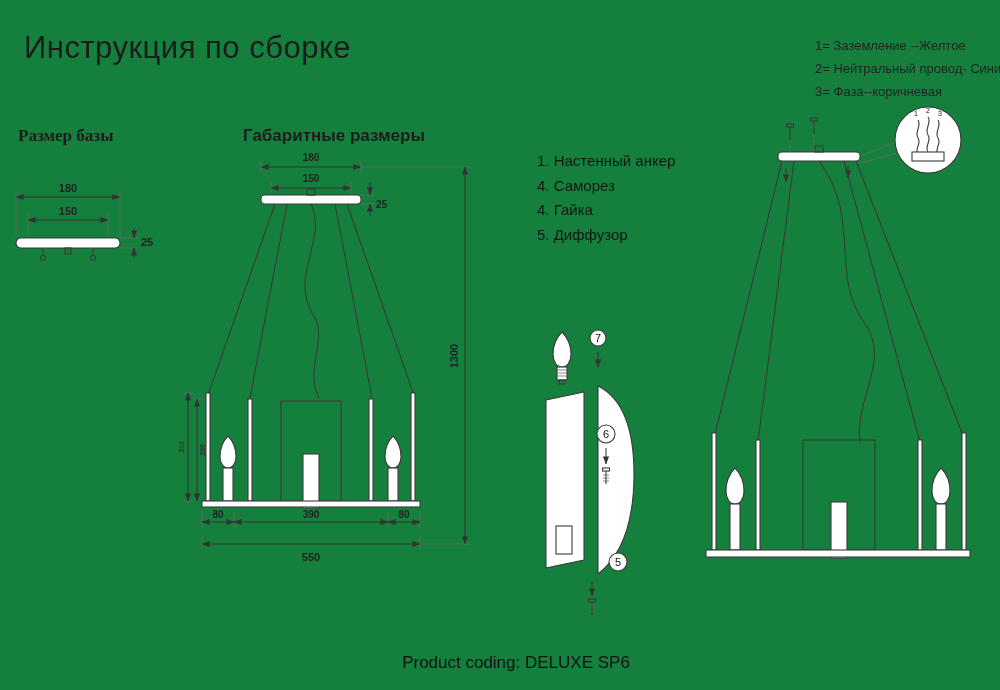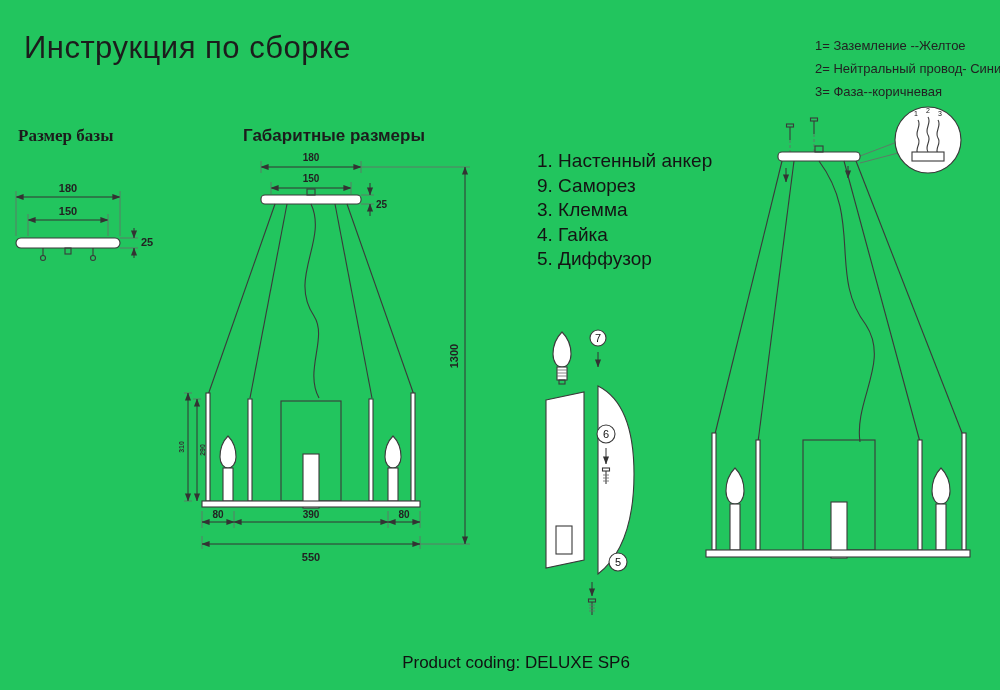--- a/index.html
+++ b/index.html
@@ -1,24 +1,24 @@
 <!DOCTYPE html>
 <html><head>
 <meta charset="utf-8">
 <title>Инструкция по сборке</title>
 <style>
   * { margin:0; padding:0; box-sizing:border-box; }
   html,body { background:#fff; font-family:"Liberation Sans", sans-serif; color:#1a1a1a; }
-  .page { position:relative; width:1000px; height:690px; background:#22c55e; overflow:hidden; }
+  .page { position:relative; width:1000px; height:690px; background:#15803d; overflow:hidden; }
   .title { position:absolute; left:24px; top:30px; font-size:31px; font-weight:400; color:#1c1c1c; letter-spacing:0.5px; }
   .legend { position:absolute; left:815px; top:34px; font-size:13px; line-height:23px; color:#222; white-space:nowrap; }
   .section-heading { position:absolute; font-size:17px; font-weight:700; color:#1c1c1c; }
   .h-base { left:18px; top:126px;font-family:Liberation Serif, serif; }
   .h-overall { left:243px; top:126px;text-align:center; }
-  .parts { position:absolute; left:537px; top:149px; font-size:19px; line-height:24.5px; color:#141414; }
+  .parts { position:absolute; left:537px; top:149px; font-size:15px; line-height:24.5px; color:#141414; }
   .footer { position:absolute; left:0; top:653px; width:100%; text-align:center; font-size:17px; color:#111;padding-left:32px; }
   svg { position:absolute; overflow:visible; }
   svg text { font-family:"Liberation Sans", sans-serif; }
   .dim   { font-size:11px; font-weight:700; fill:#222; }
   .dim10 { font-size:10px; font-weight:700; fill:#222; }
   .dimxs { font-size:7px;  font-weight:700; fill:#333; }
   .cnum  { font-size:11px; font-weight:400; fill:#111; }
   .cnum7 { font-size:7px;  font-weight:400; fill:#111; }
   .ln    { stroke:#3a3a3a; stroke-width:1.1; fill:none; }
   .thin  { stroke:#6a6a6a; stroke-width:0.8; fill:none; }
@@ -170,22 +170,21 @@
     <g>
       <line class="thin" x1="183" y1="19" x2="292" y2="19"></line>
       <line class="thin" x1="242" y1="396" x2="292" y2="396"></line>
       <line class="dimln" x1="287" y1="19" x2="287" y2="396" marker-start="url(#arr2)" marker-end="url(#arr2)"></line>
       <text class="dim" text-anchor="middle" transform="rotate(-90 280 208)" x="280" y="208">1300</text>
     </g>
   </svg>
 
   <div class="parts">
     <div>1. Настенный анкер</div>
-    <div>9. Саморез</div>
-    <div>3. Клемма</div>
+    <div>4. Саморез</div>
     <div>4. Гайка</div>
     <div>5. Диффузор</div>
   </div>
 
   <svg style="left:528px; top:320px;" width="150" height="300" viewBox="0 0 150 300">
     <defs>
       <marker id="arr3" viewBox="0 0 10 10" refX="9.5" refY="5" markerWidth="8" markerHeight="8" markerUnits="userSpaceOnUse" orient="auto-start-reverse">
         <path d="M0,1.2 L10,5 L0,8.8 Z" fill="#333"></path>
       </marker>
     </defs>

